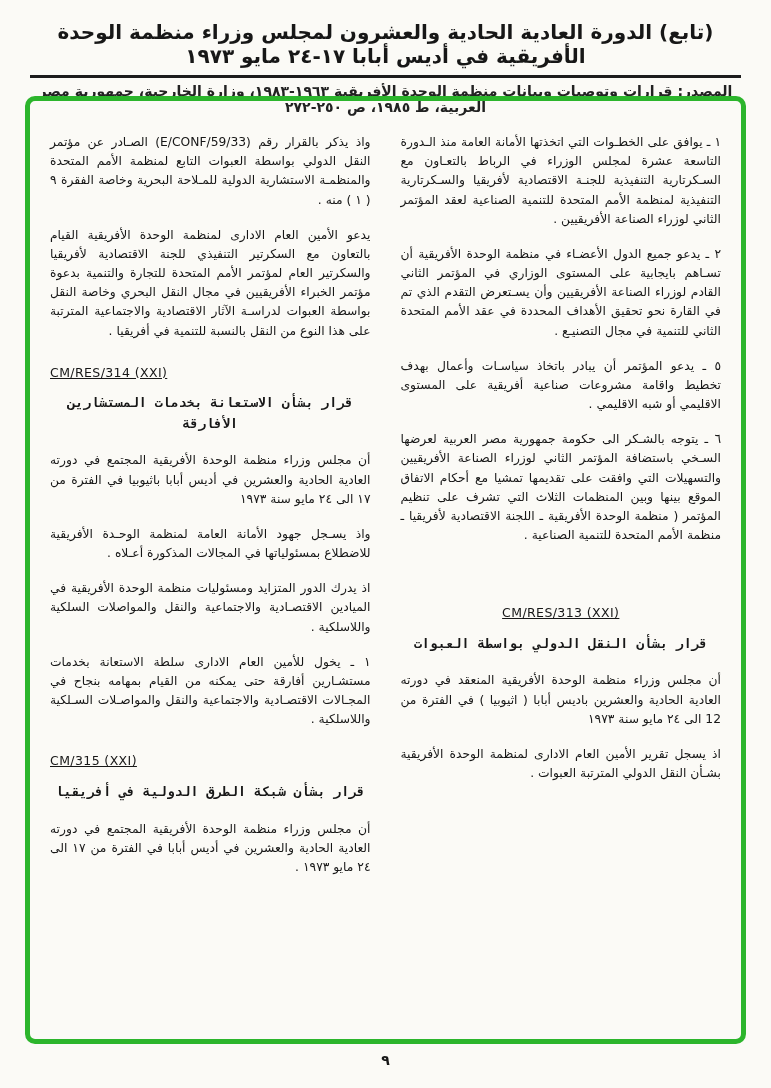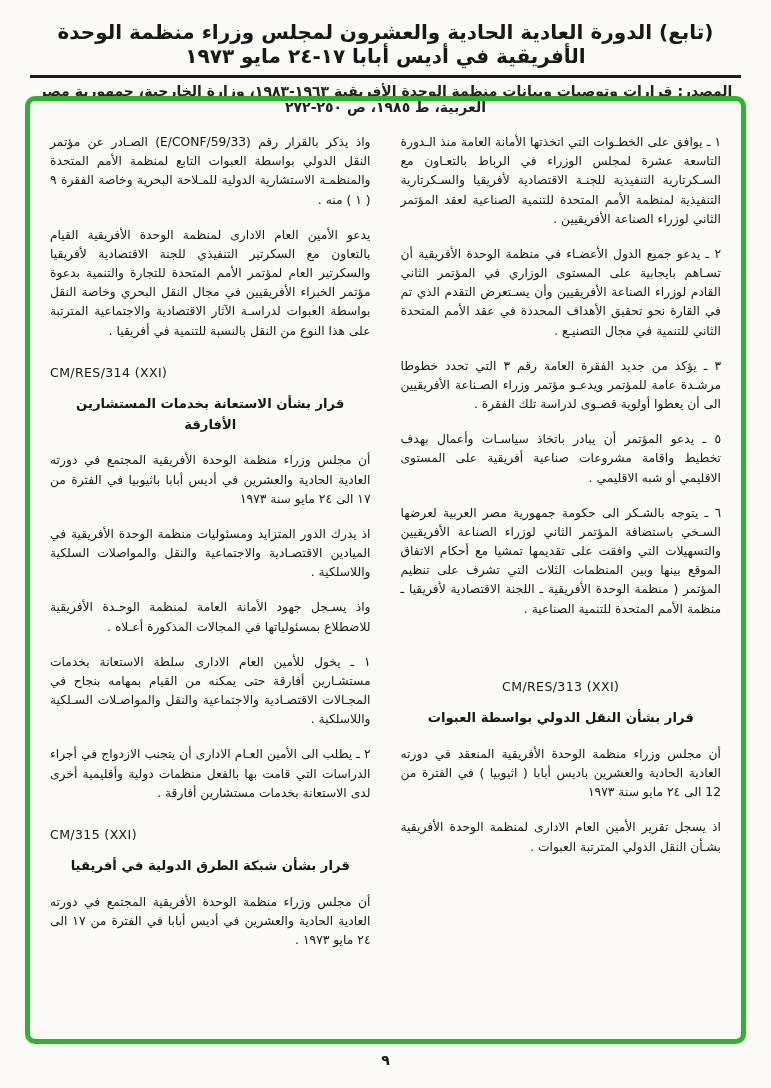--- a/index.html
+++ b/index.html
@@ -18,62 +18,60 @@
   .green-box {
     position: absolute; left: 25px; top: 96px;
     width: 711px; height: 938px;
     border: 5px solid #2cb52c; border-radius: 10px;
     background: transparent;
     overflow: hidden;
   }
   .columns { direction: rtl; display: flex; gap: 30px; padding: 16px 20px 0 20px; }
   .col { flex: 1; font-size: 12.3px; line-height: 1.56; min-width: 0; }
   .para { text-align: justify; margin: 16px 0 11px 0; }
-  .res-code { direction: ltr; text-align: left; margin: 22px 0 12px 0; font-size: 12.5px; letter-spacing: .4px; }
+  .res-code { direction: ltr; text-align: left; margin: 22px 0 12px 0; font-size: 12.5px; letter-spacing: .4px; text-decoration: underline; }
   .res-code.gap-top { margin-top: 58px; text-align: center; }
-  .res-title { font-weight: bold; text-align: center; margin: 0 0 14px 0; font-size: 13.2px; }
+  .res-title { font-weight: bold; text-align: center; margin: 0 0 14px 0; font-size: 13.2px; font-family: Liberation Mono, monospace; }
   .page-number {
     position: absolute; top: 1052px; left: 0; width: 100%;
     text-align: center; font-weight: bold; font-size: 14px;
   }
 </style>
 </head>
 <body>
 
 <div class="header">
   <div class="doc-title">(تابع) الدورة العادية الحادية والعشرون لمجلس وزراء منظمة الوحدة الأفريقية في أديس أبابا ١٧-٢٤ مايو ١٩٧٣</div>
   <div class="header-rule"></div>
   <div class="doc-source">المصدر: قرارات وتوصيات وبيانات منظمة الوحدة الأفريقية ١٩٦٣-١٩٨٣، وزارة الخارجية، جمهورية مصر العربية، ط ١٩٨٥، ص ٢٥٠-٢٧٢</div>
 </div>
 
 <div class="green-box">
   <div class="columns">
 
     <div class="col">
       <p class="para">١ ـ يوافق على الخطـوات التي اتخذتها الأمانة العامة منذ الـدورة التاسعة عشرة لمجلس الوزراء في الرباط بالتعـاون مع السـكرتارية التنفيذية للجنـة الاقتصادية لأفريقيا والسـكرتارية التنفيذية لمنظمة الأمم المتحدة للتنمية الصناعية لعقد المؤتمر الثاني لوزراء الصناعة الأفريقيين .</p>
       <p class="para">٢ ـ يدعو جميع الدول الأعضـاء في منظمة الوحدة الأفريقية أن تسـاهم بايجابية على المستوى الوزاري في المؤتمر الثاني القادم لوزراء الصناعة الأفريقيين وأن يسـتعرض التقدم الذي تم في القارة نحو تحقيق الأهداف المحددة في عقد الأمم المتحدة الثاني للتنمية في مجال التصنيـع .</p>
-      <p class="para">٣ ـ يؤكد من جديد الفقرة العامة رقم ٣ التي تحدد خطوطا مرشـدة عامة للمؤتمر ويدعـو مؤتمر وزراء الصـناعة الأفريقيين الى أن يعطوا أولوية قصـوى لدراسة تلك الفقرة .</p>
       <p class="para">٥ ـ يدعو المؤتمر أن يبادر باتخاذ سياسـات وأعمال بهدف تخطيط واقامة مشروعات صناعية أفريقية على المستوى الاقليمي أو شبه الاقليمي .</p>
       <p class="para">٦ ـ يتوجه بالشـكر الى حكومة جمهورية مصر العربية لعرضها السـخي باستضافة المؤتمر الثاني لوزراء الصناعة الأفريقيين والتسهيلات التي وافقت على تقديمها تمشيا مع أحكام الاتفاق الموقع بينها وبين المنظمات الثلاث التي تشرف على تنظيم المؤتمر ( منظمة الوحدة الأفريقية ـ اللجنة الاقتصادية لأفريقيا ـ منظمة الأمم المتحدة للتنمية الصناعية .</p>
       <div class="res-code gap-top">CM/RES/313 (XXI)</div>
       <div class="res-title">قرار بشأن النقل الدولي بواسطة العبوات</div>
       <p class="para">أن مجلس وزراء منظمة الوحدة الأفريقية المنعقد في دورته العادية الحادية والعشرين باديس أبابا ( اثيوبيا ) في الفترة من 12 الى ٢٤ مايو سنة ١٩٧٣</p>
       <p class="para">اذ يسجل تقرير الأمين العام الادارى لمنظمة الوحدة الأفريقية بشـأن النقل الدولي المترتبة العبوات .</p>
     </div>
 
     <div class="col">
       <p class="para">واذ يذكر بالقرار رقم (E/CONF/59/33) الصـادر عن مؤتمر النقل الدولي بواسطة العبوات التابع لمنظمة الأمم المتحدة والمنظمـة الاستشارية الدولية للمـلاحة البحرية وخاصة الفقرة ٩ ( ١ ) منه .</p>
       <p class="para">يدعو الأمين العام الادارى لمنظمة الوحدة الأفريقية القيام بالتعاون مع السكرتير التنفيذي للجنة الاقتصادية لأفريقيا والسكرتير العام لمؤتمر الأمم المتحدة للتجارة والتنمية بدعوة مؤتمر الخبراء الأفريقيين في مجال النقل البحري وخاصة النقل بواسطة العبوات لدراسـة الآثار الاقتصادية والاجتماعية المترتبة على هذا النوع من النقل بالنسبة للتنمية في أفريقيا .</p>
       <div class="res-code">CM/RES/314 (XXI)</div>
       <div class="res-title">قرار بشأن الاستعانة بخدمات المستشارين الأفارقة</div>
       <p class="para">أن مجلس وزراء منظمة الوحدة الأفريقية المجتمع في دورته العادية الحادية والعشرين في أديس أبابا باثيوبيا في الفترة من ١٧ الى ٢٤ مايو سنة ١٩٧٣</p>
+      <p class="para">واذ يسـجل جهود الأمانة العامة لمنظمة الوحـدة الأفريقية للاضطلاع بمسئولياتها في المجالات المذكورة أعـلاه .</p>
       <p class="para">اذ يدرك الدور المتزايد ومسئوليات منظمة الوحدة الأفريقية في الميادين الاقتصـادية والاجتماعية والنقل والمواصلات السلكية واللاسلكية .</p>
-      <p class="para">واذ يسـجل جهود الأمانة العامة لمنظمة الوحـدة الأفريقية للاضطلاع بمسئولياتها في المجالات المذكورة أعـلاه .</p>
       <p class="para">١ ـ يخول للأمين العام الادارى سلطة الاستعانة بخدمات مستشـارين أفارقة حتى يمكنه من القيام بمهامه بنجاح في المجـالات الاقتصـادية والاجتماعية والنقل والمواصـلات السـلكية واللاسلكية .</p>
-      <p class="para">٢ ـ يطلب الى الأمين العـام الادارى أن يتجنب الازدواج في أجراء الدراسات التي قامت بها بالفعل منظمات دولية وأقليمية أخرى لدى الاستعانة بخدمات مستشارين أفارقة .</p>
       <div class="res-code">CM/315 (XXI)</div>
       <div class="res-title">قرار بشأن شبكة الطرق الدولية في أفريقيا</div>
       <p class="para">أن مجلس وزراء منظمة الوحدة الأفريقية المجتمع في دورته العادية الحادية والعشرين في أديس أبابا في الفترة من ١٧ الى ٢٤ مايو ١٩٧٣ .</p>
     </div>
 
   </div>
 </div>
 
 <div class="page-number">٩</div>
 

